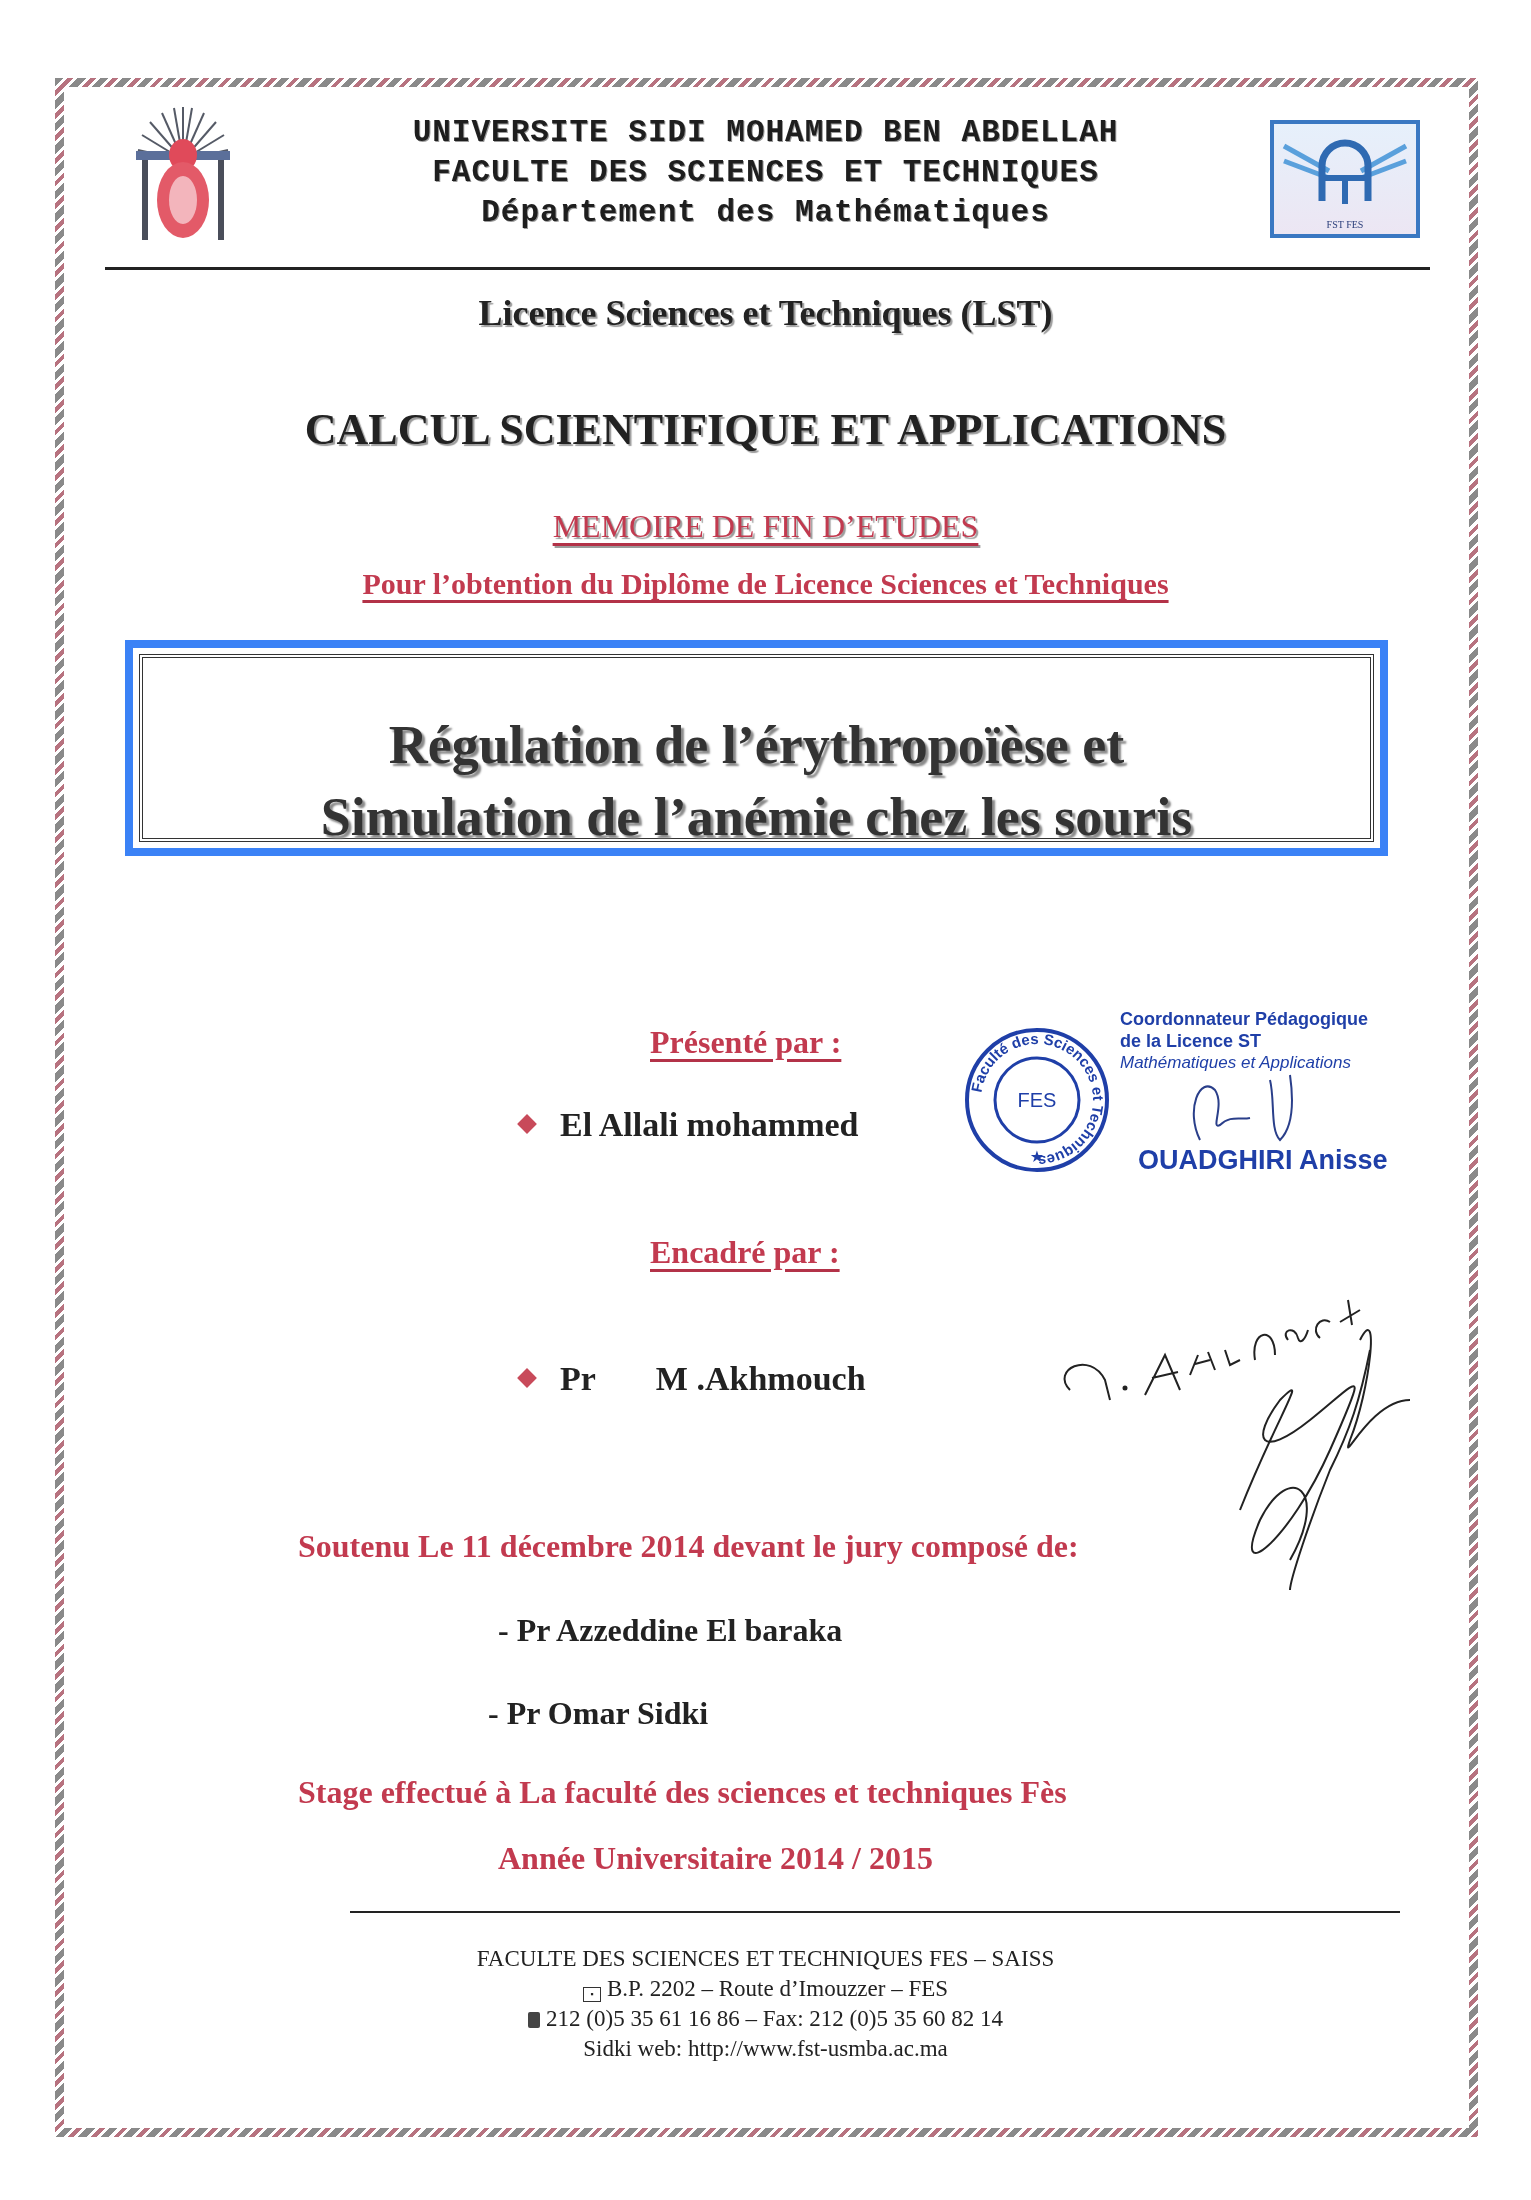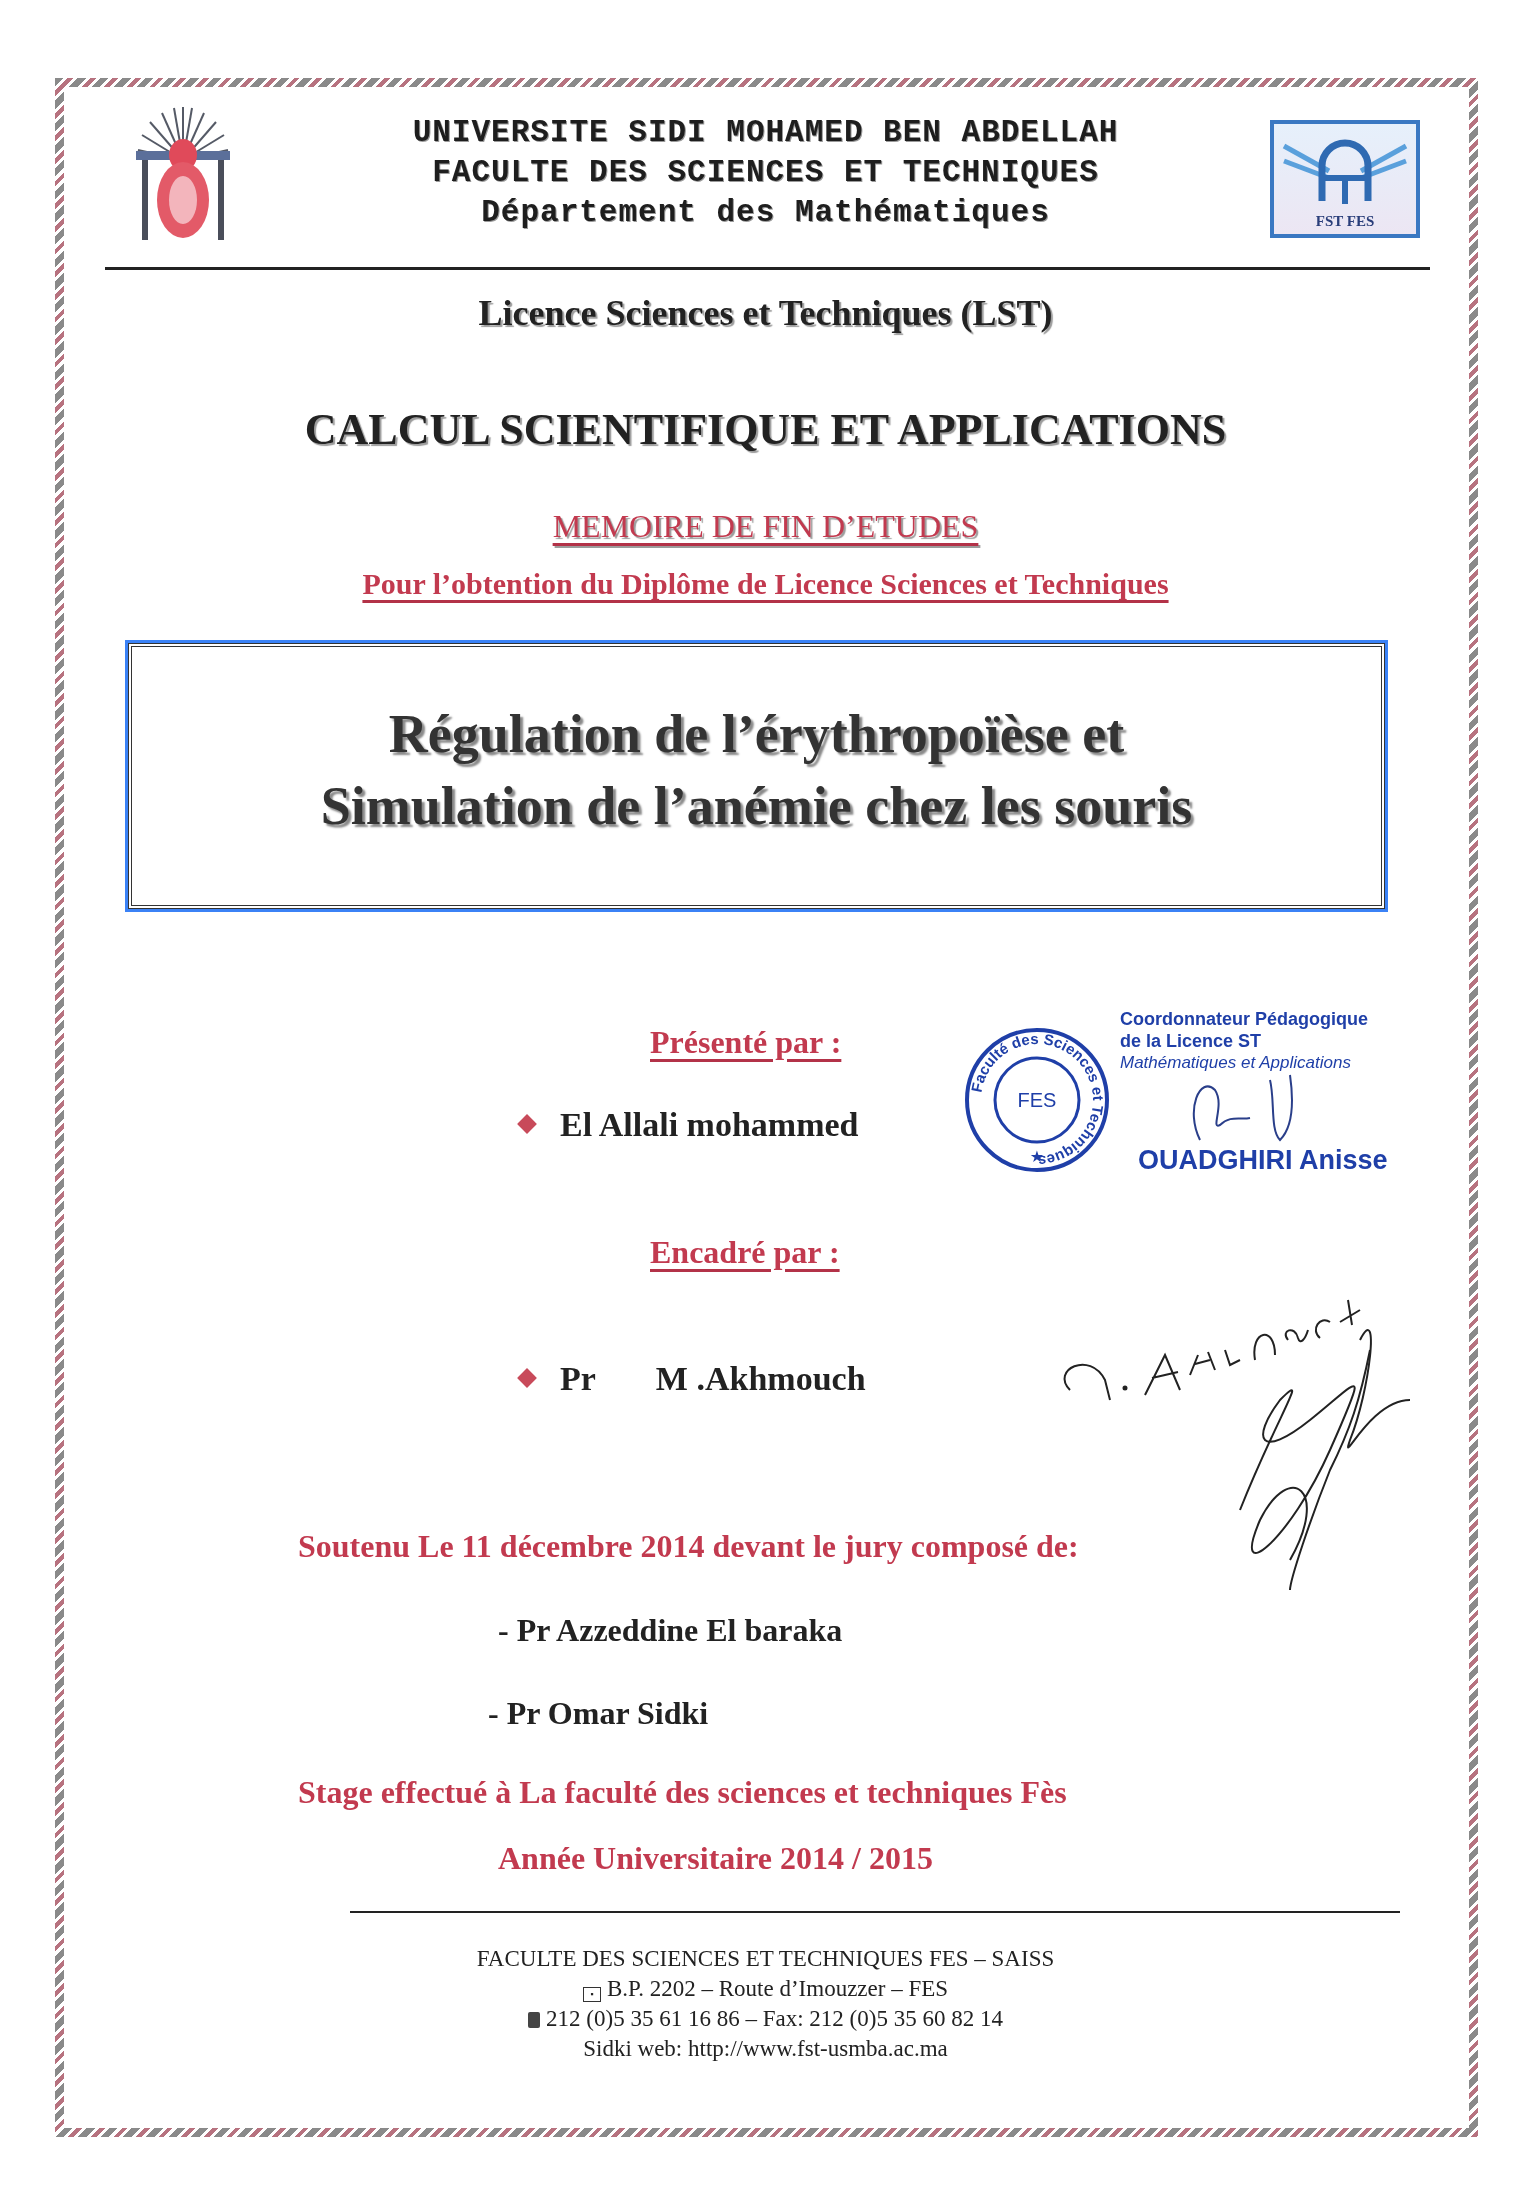--- a/index.html
+++ b/index.html
@@ -10,22 +10,22 @@
     border:9px solid transparent;
     border-image: repeating-linear-gradient(135deg, #8a8a8a 0 6px, #ffffff 6px 9px, #b7727f 9px 13px, #ffffff 13px 16px) 9;
   }
   .center-text { position:absolute; left:0; width:1531px; text-align:center; white-space:nowrap; }
   .mono { font-family:"Liberation Mono", monospace; font-weight:bold; font-size:31px; letter-spacing:1px; color:#1e1e1e; text-shadow:1px 1px 0 #9a9a9a; }
   .serif-b { font-family:"Liberation Serif", serif; font-weight:bold; }
   .shadowed { text-shadow: 2px 2px 1px #9c9c9c; }
   .red { color:#c23a4f; }
   .red-ul { text-decoration:underline; text-decoration-color:#b33248; text-decoration-thickness:3px; text-underline-offset:6px; }
   .rule { position:absolute; height:3px; background:#222; }
-  .title-box { position:absolute; left:125px; top:640px; width:1263px; height:272px; box-sizing:border-box;
-    border:3px solid #3b82f6; }
+  .title-box { position:absolute; left:125px; top:640px; width:1263px; height:216px; box-sizing:border-box;
+    border:8px solid #3b82f6; padding:6px; }
   .title-box-inner { width:100%; height:100%; box-sizing:border-box; border:4px double #333; position:relative; }
   .diamond { display:inline-block; width:14px; height:14px; background:#c84a5a; transform:rotate(45deg); margin-right:26px; vertical-align:middle; position:relative; top:-4px; }
   .stamp-blue { color:#1f3fa8; font-family:"Liberation Sans", sans-serif; }
   .footer { font-family:"Liberation Serif", serif; font-size:23px; color:#222; }
 </style>
 </head>
 <body>
 
 <div class="page-border"></div>
 
@@ -62,21 +62,21 @@
     <g stroke="#5aa0dc" stroke-width="5" fill="none">
       <path d="M10 20 L55 45"></path>
         <path d="M132 20 L87 45"></path>
         <path d="M10 35 L55 52"></path>
         <path d="M132 35 L87 52"></path>
     </g>
     <path d="M48 75 L48 40 A23 23 0 0 1 94 40 L94 75" stroke="#2f6ab2" stroke-width="7" fill="none"></path>
     <line x1="48" y1="52" x2="94" y2="52" stroke="#2f6ab2" stroke-width="6"></line>
     <line x1="71" y1="52" x2="71" y2="78" stroke="#2f6ab2" stroke-width="6"></line>
   </svg>
-  <div style="position:absolute; bottom:4px; left:0; width:100%; text-align:center; font-family:'Liberation Serif', serif; font-weight:bold; font-size:15px; color:#2a3e7a;">FST FES</div>
+  <div style="position:absolute; bottom:4px; left:0; width:100%; text-align:center; font-family:'Liberation Serif', serif; font-weight:normal; font-size:10px; color:#2a3e7a;">FST FES</div>
 </div>
 
 <div class="rule" style="left:105px; top:267px; width:1325px;"></div>
 
 <div class="center-text serif-b shadowed" style="top:292px; font-size:36px; color:#222;">Licence Sciences et Techniques (LST)</div>
 <div class="center-text serif-b shadowed" style="top:404px; font-size:44px; color:#222;">CALCUL SCIENTIFIQUE ET APPLICATIONS</div>
 
 <div class="center-text red red-ul shadowed" style="top:508px; font-size:32px;">MEMOIRE DE FIN D’ETUDES</div>
 <div class="center-text serif-b red red-ul" style="top:567px; font-size:30px;">Pour l’obtention du Diplôme de Licence Sciences et Techniques</div>
 

